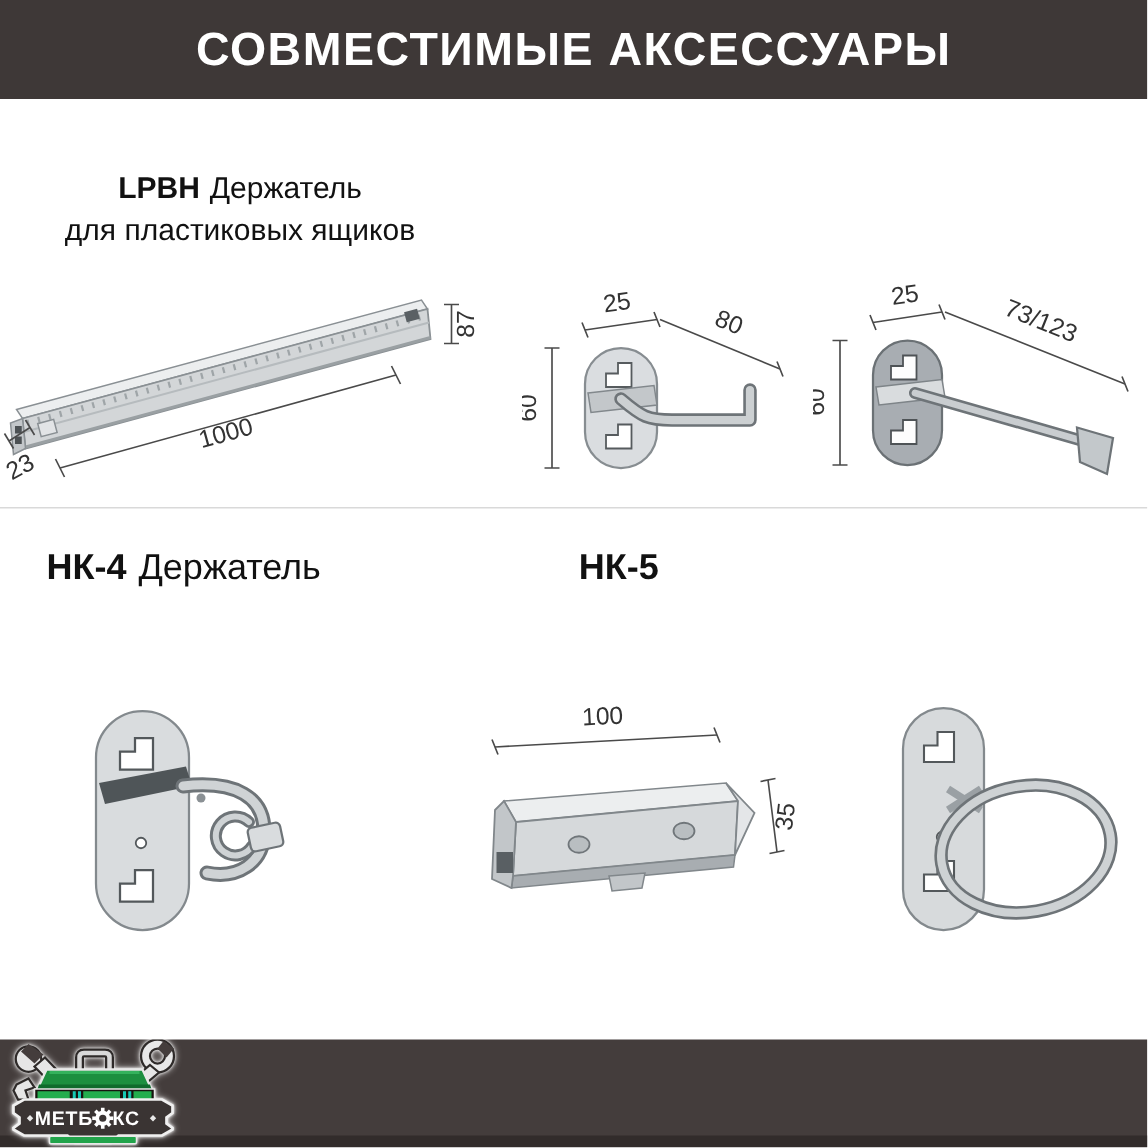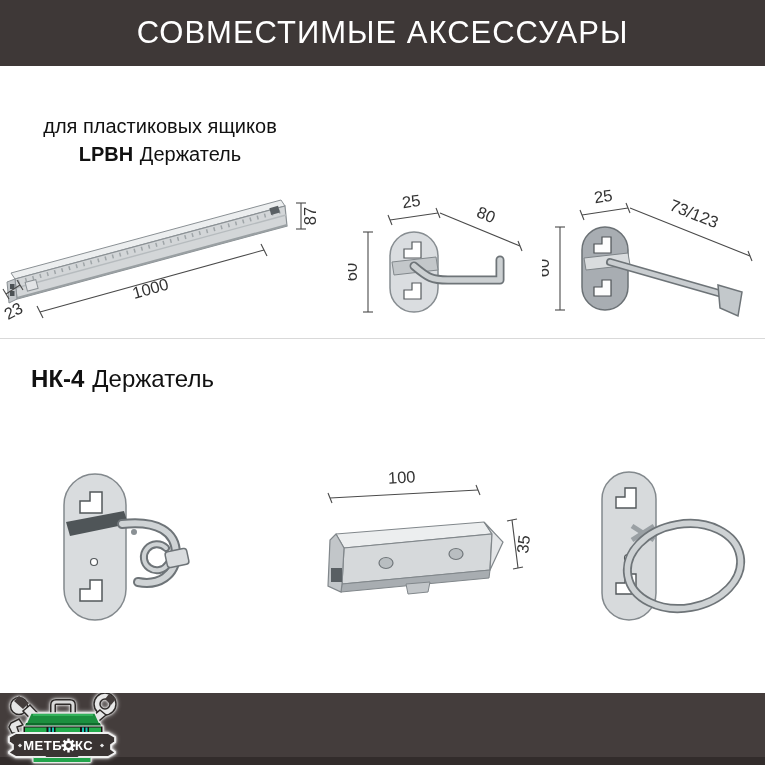--- a/index.html
+++ b/index.html
@@ -2,21 +2,21 @@
 <html><head>
 <meta charset="utf-8">
 <style>
   html,body{margin:0;padding:0;background:#fff;}
   #page{position:relative;width:765px;height:765px;background:#ffffff;overflow:hidden;
         font-family:"Liberation Sans","DejaVu Sans",sans-serif;color:#111;}
 
   
   .header{position:absolute;left:0;top:0;width:765px;height:66px;background:#3e3837;
           display:flex;align-items:center;justify-content:center;}
-  .header h1{margin:0;font-size:31px;font-weight:normal;color:#ffffff;letter-spacing:1px;}
+  .header h1{margin:0;font-size:31px;font-weight:bold;color:#ffffff;letter-spacing:1px;}
 
   
   .divider{position:absolute;left:0;top:338px;width:765px;height:1px;background:#d9d9d9;}
 
   
   .ptitle{position:absolute;text-align:center;line-height:1.42;}
   .r1{font-size:20px;}
   .r2{font-size:24px;line-height:1.45;}
   .code{font-weight:bold;}
   .nm{margin-left:.33em;}
@@ -35,22 +35,22 @@
 </head>
 <body>
 
 <div id="page">
 
   <div class="header">
     <h1>СОВМЕСТИМЫЕ АКСЕССУАРЫ</h1>
   </div>
 
   <div class="ptitle r1" style="left:10px;top:112px;width:300px">
+    <div><span class="code">LPBH</span><span class="nm">Держатель</span></div>
     <div>для пластиковых ящиков</div>
-    <div><span class="code">LPBH</span><span class="nm">Держатель</span></div>
   </div>
 
 
 
   <svg class="drawing" style="left:2px;top:182px" width="320" height="155" viewBox="0 0 320 155">
 
     <g>
       <polygon points="9,91 279,18 283,24 13,97" fill="#eceeef" stroke="#8a9094" stroke-width="1"></polygon>
       <polygon points="13,97 283,24 285,44 15,117" fill="#d3d6d8" stroke="#8a9094" stroke-width="1.2"></polygon>
       <line x1="16" y1="100" x2="280" y2="29" stroke="#9fa5a8" stroke-width="4" stroke-dasharray="1.5 6"></line>
@@ -146,20 +146,21 @@
     </g>
   </svg>
 
   <div class="divider"></div>
 
   <div class="ptitle r2" style="left:5px;top:362px;width:235px">
     <div><span class="code">НК-4</span><span class="nm">Держатель</span></div>
   </div>
 
   <div class="ptitle r2" style="left:280px;top:362px;width:265px">
+    <div class="code">НК-5</div>
   </div>
 
 
   <svg class="drawing" style="left:38px;top:462px" width="190" height="170" viewBox="0 0 190 170">
     <g>
       <rect x="26" y="12" width="62" height="146" rx="31" fill="#d9dcde" stroke="#83898d" stroke-width="1.5"></rect>
       <path d="M42,39 L52,39 L52,30 L64,30 L64,51 L42,51 Z" fill="#ffffff" stroke="#53585b" stroke-width="1.5"></path>
       <path d="M42,127 L52,127 L52,118 L64,118 L64,139 L42,139 Z" fill="#ffffff" stroke="#53585b" stroke-width="1.5"></path>
       <circle cx="56" cy="100" r="3.5" fill="#ffffff" stroke="#53585b" stroke-width="1.2"></circle>
       <polygon points="28,60 86,49 90,62 32,74" fill="#4f5558"></polygon>

